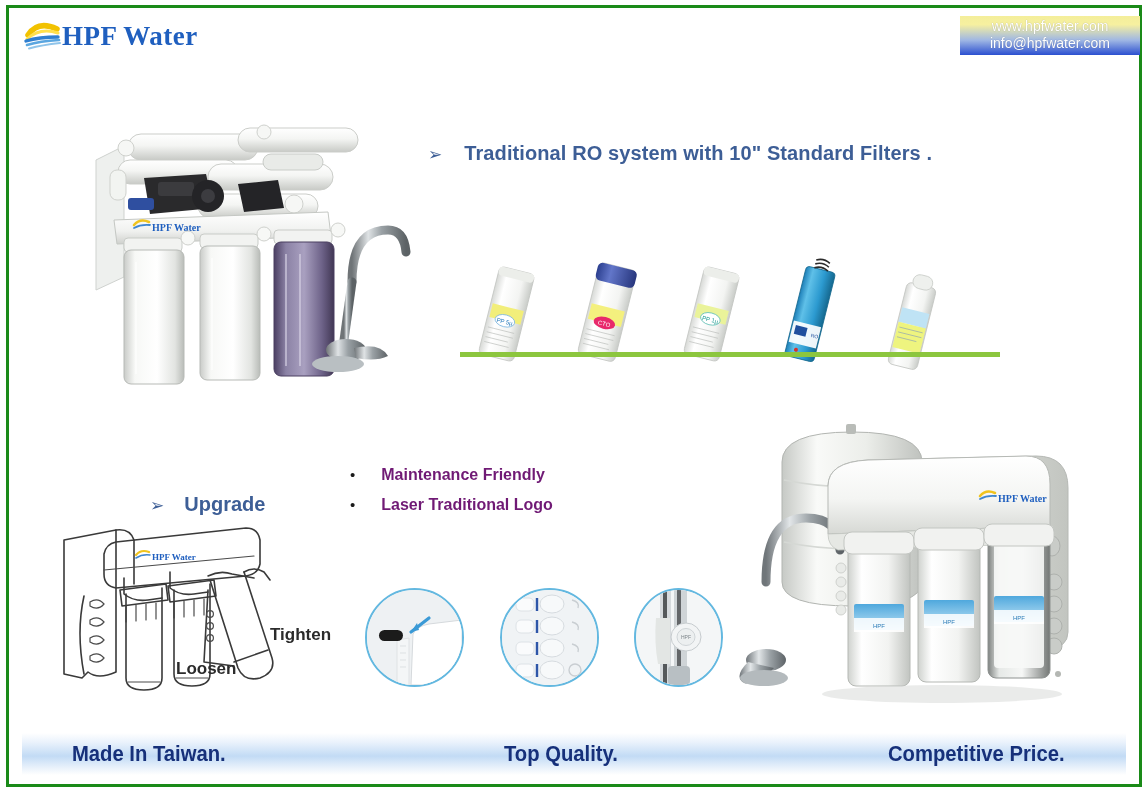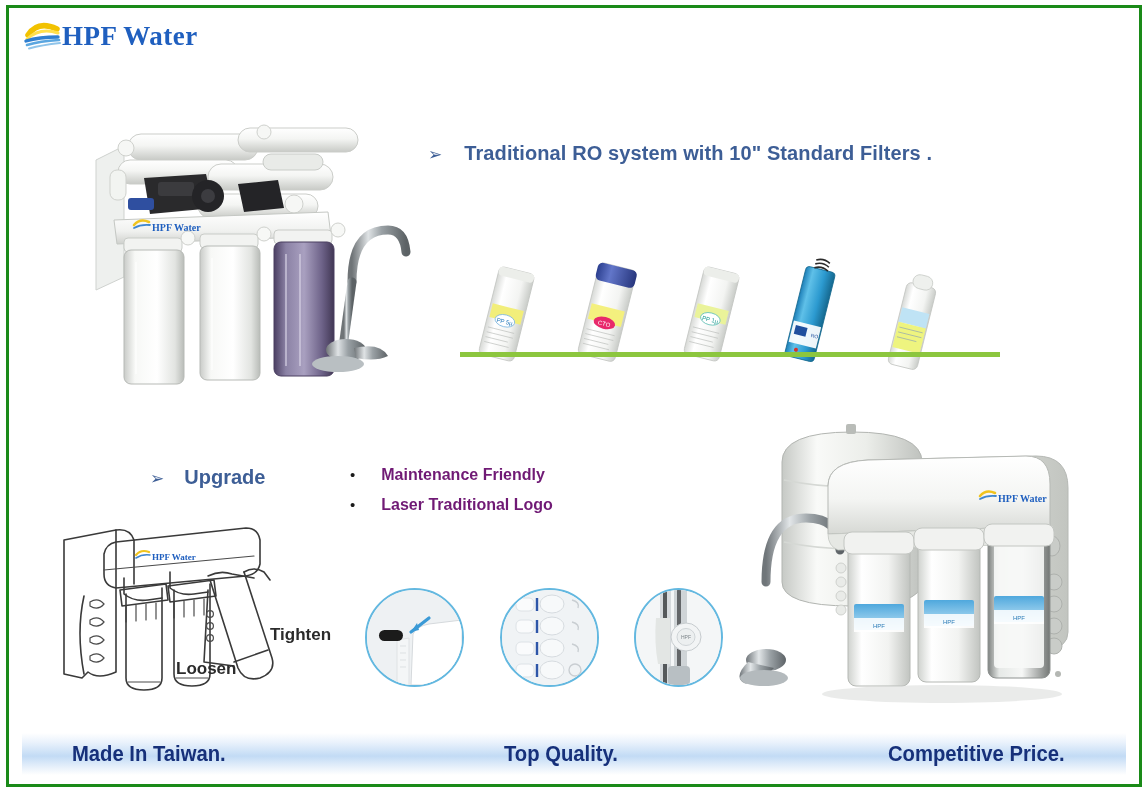--- a/index.html
+++ b/index.html
@@ -63,21 +63,21 @@
   }
   .headline .txt{
     font-size:20px;font-weight:bold;color:#3d5e96;
     white-space:nowrap;letter-spacing:.1px;
   }
   .upgrade{
     position:absolute;left:150px;top:466px;
     display:flex;align-items:baseline;gap:20px;
   }
   .upgrade .txt{
-    font-size:20px;font-weight:bold;color:#3d5e96;
+    font-size:20px;font-weight:bold;color:#3d5e96;margin-top:27px;
   }
   .feature-list{
     position:absolute;left:350px;top:466px;
   }
   .feature-row{
     display:flex;align-items:baseline;gap:26px;
     margin-bottom:12px;
   }
   .dot-bullet{color:#1a1a1a;font-size:15px;line-height:1;}
   .feature-row .txt{
@@ -133,20 +133,24 @@
         <path d="M4 15 Q14 0 33 9" fill="none" stroke="#f2c200" stroke-width="5.5" stroke-linecap="round"></path>
         <path d="M3 19 Q16 7 34 13" fill="none" stroke="#ffe04d" stroke-width="3" stroke-linecap="round"></path>
         <path d="M2 21 Q15 17 34 17" fill="none" stroke="#2f7fd0" stroke-width="3.4" stroke-linecap="round"></path>
         <path d="M3 25 Q16 21 35 20" fill="none" stroke="#5aa6e0" stroke-width="2.6" stroke-linecap="round"></path>
         <path d="M5 28.5 Q18 25 36 23" fill="none" stroke="#8fc4ea" stroke-width="2" stroke-linecap="round"></path>
       </svg>
     </span>
     <span class="logo-text">HPF Water</span>
   </div>
 
+  <div class="contact-box">
+    <div>www.hpfwater.com</div>
+    <div>info@hpfwater.com</div>
+  </div>
 
   <div class="art" style="left:88px;top:112px;width:330px;height:285px;">
     <svg width="330" height="285" viewBox="0 0 330 285">
       <defs>
         <linearGradient id="hsgW" x1="0" y1="0" x2="1" y2="0">
           <stop offset="0%" stop-color="#c9cbc8"></stop>
             <stop offset="18%" stop-color="#f7f8f6"></stop>
           <stop offset="55%" stop-color="#ffffff"></stop>
             <stop offset="85%" stop-color="#e2e4e1"></stop>
           <stop offset="100%" stop-color="#b9bcb8"></stop>

